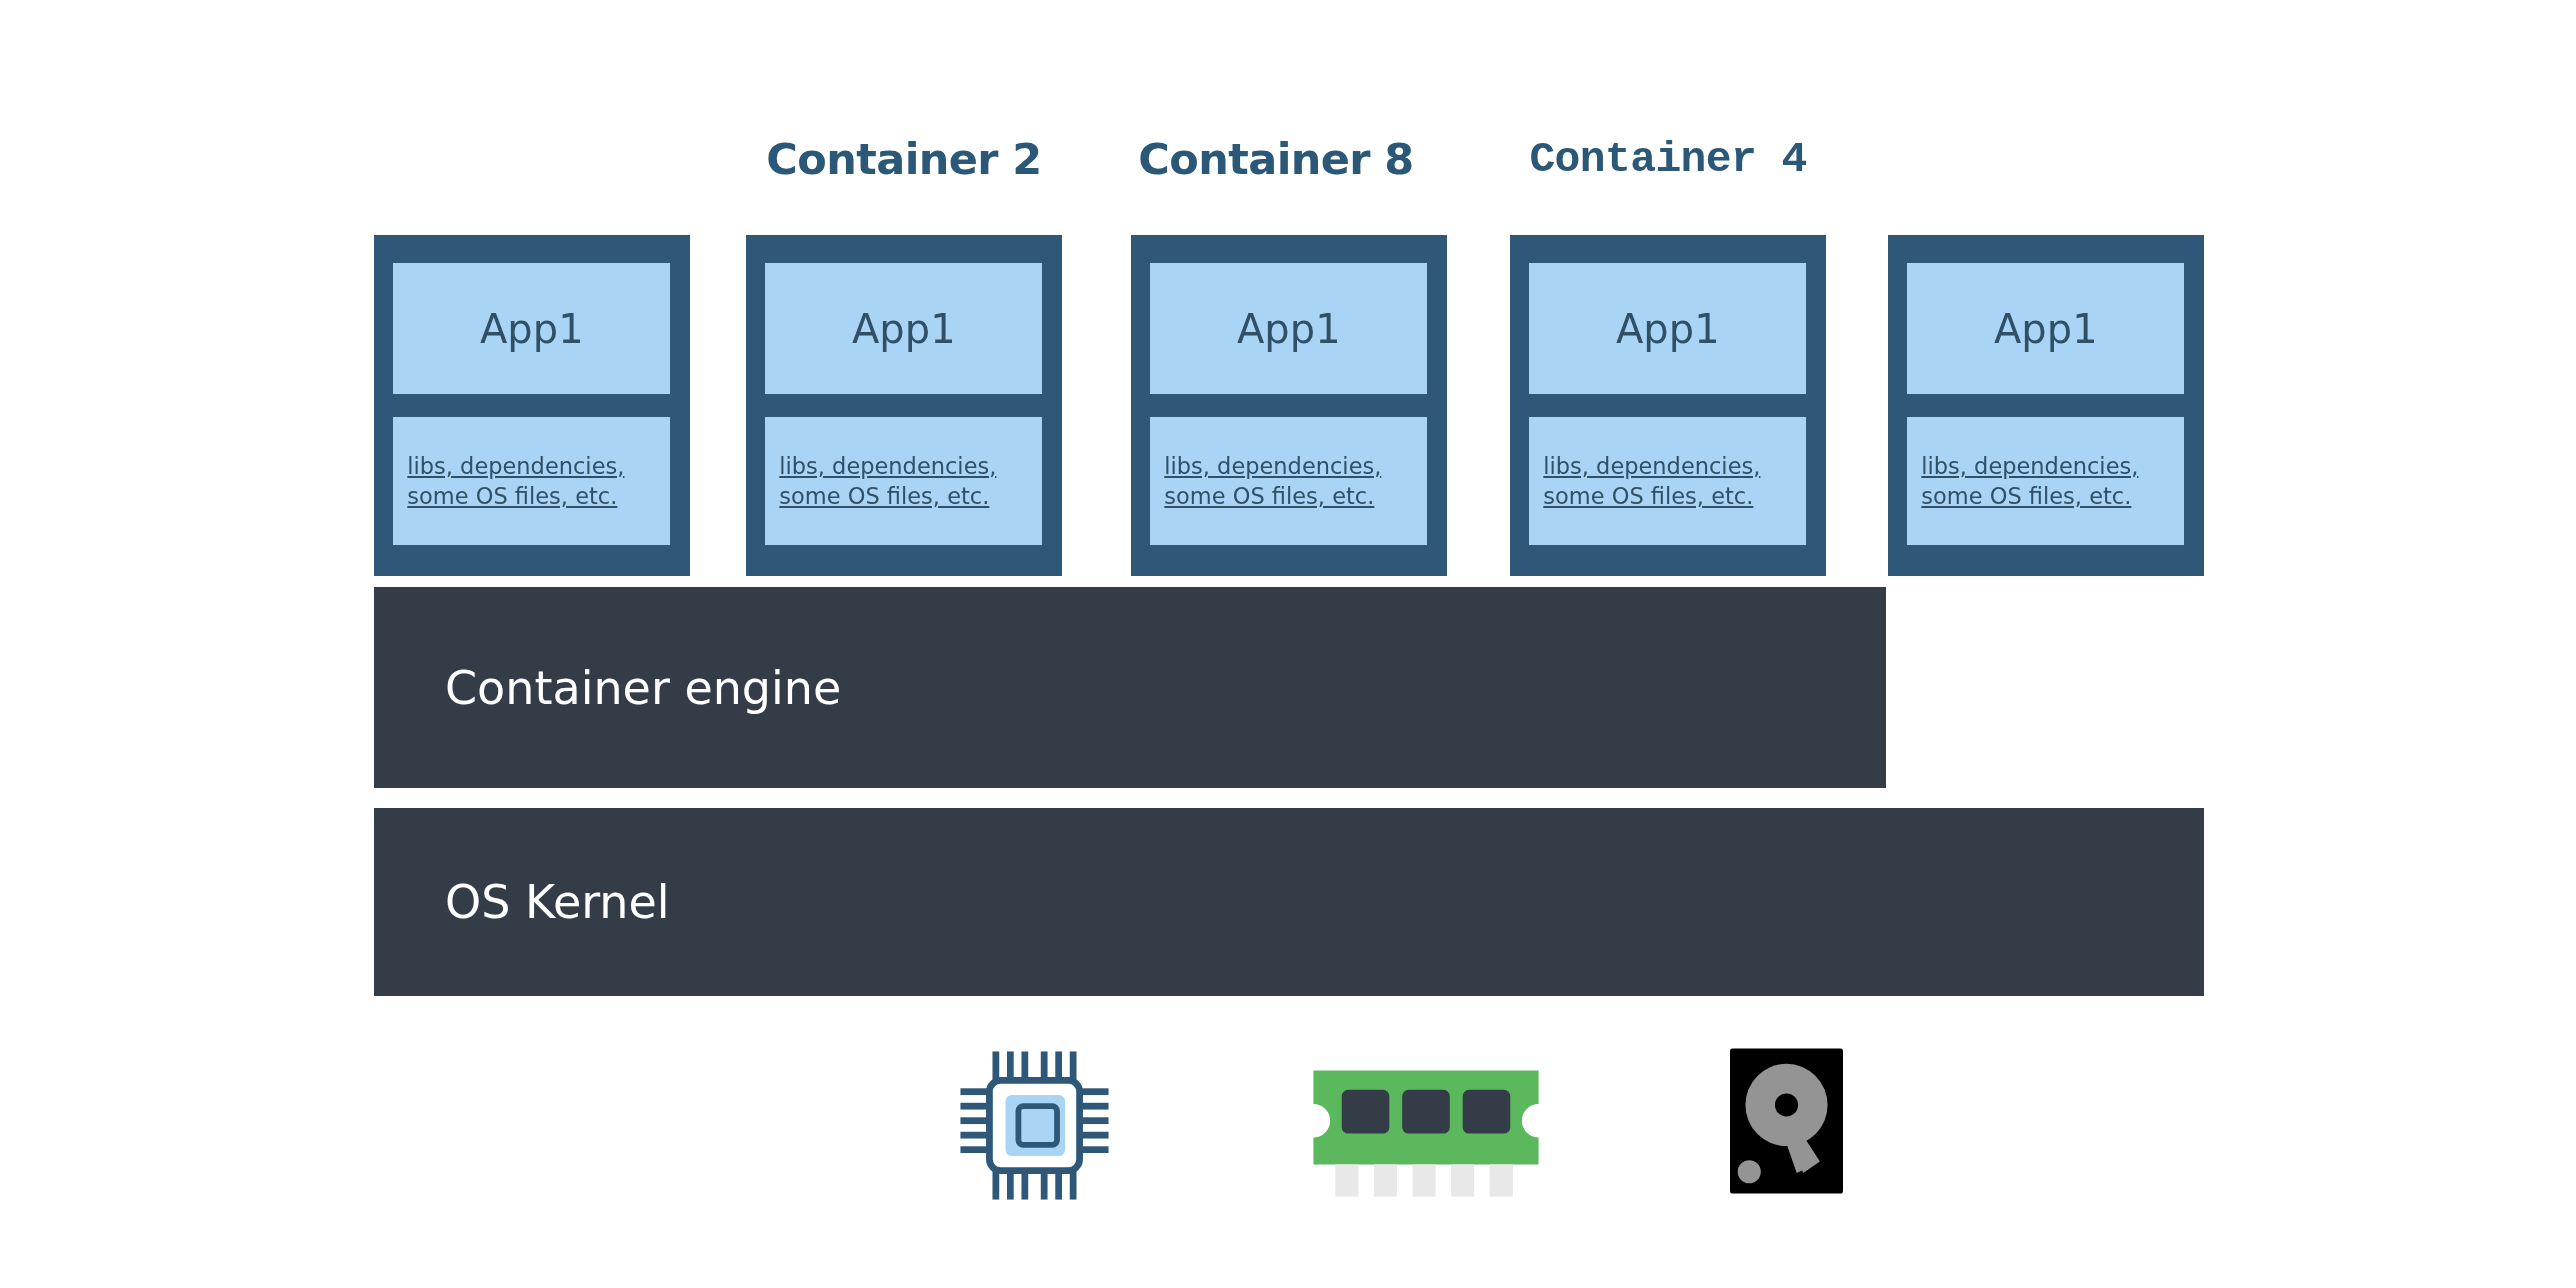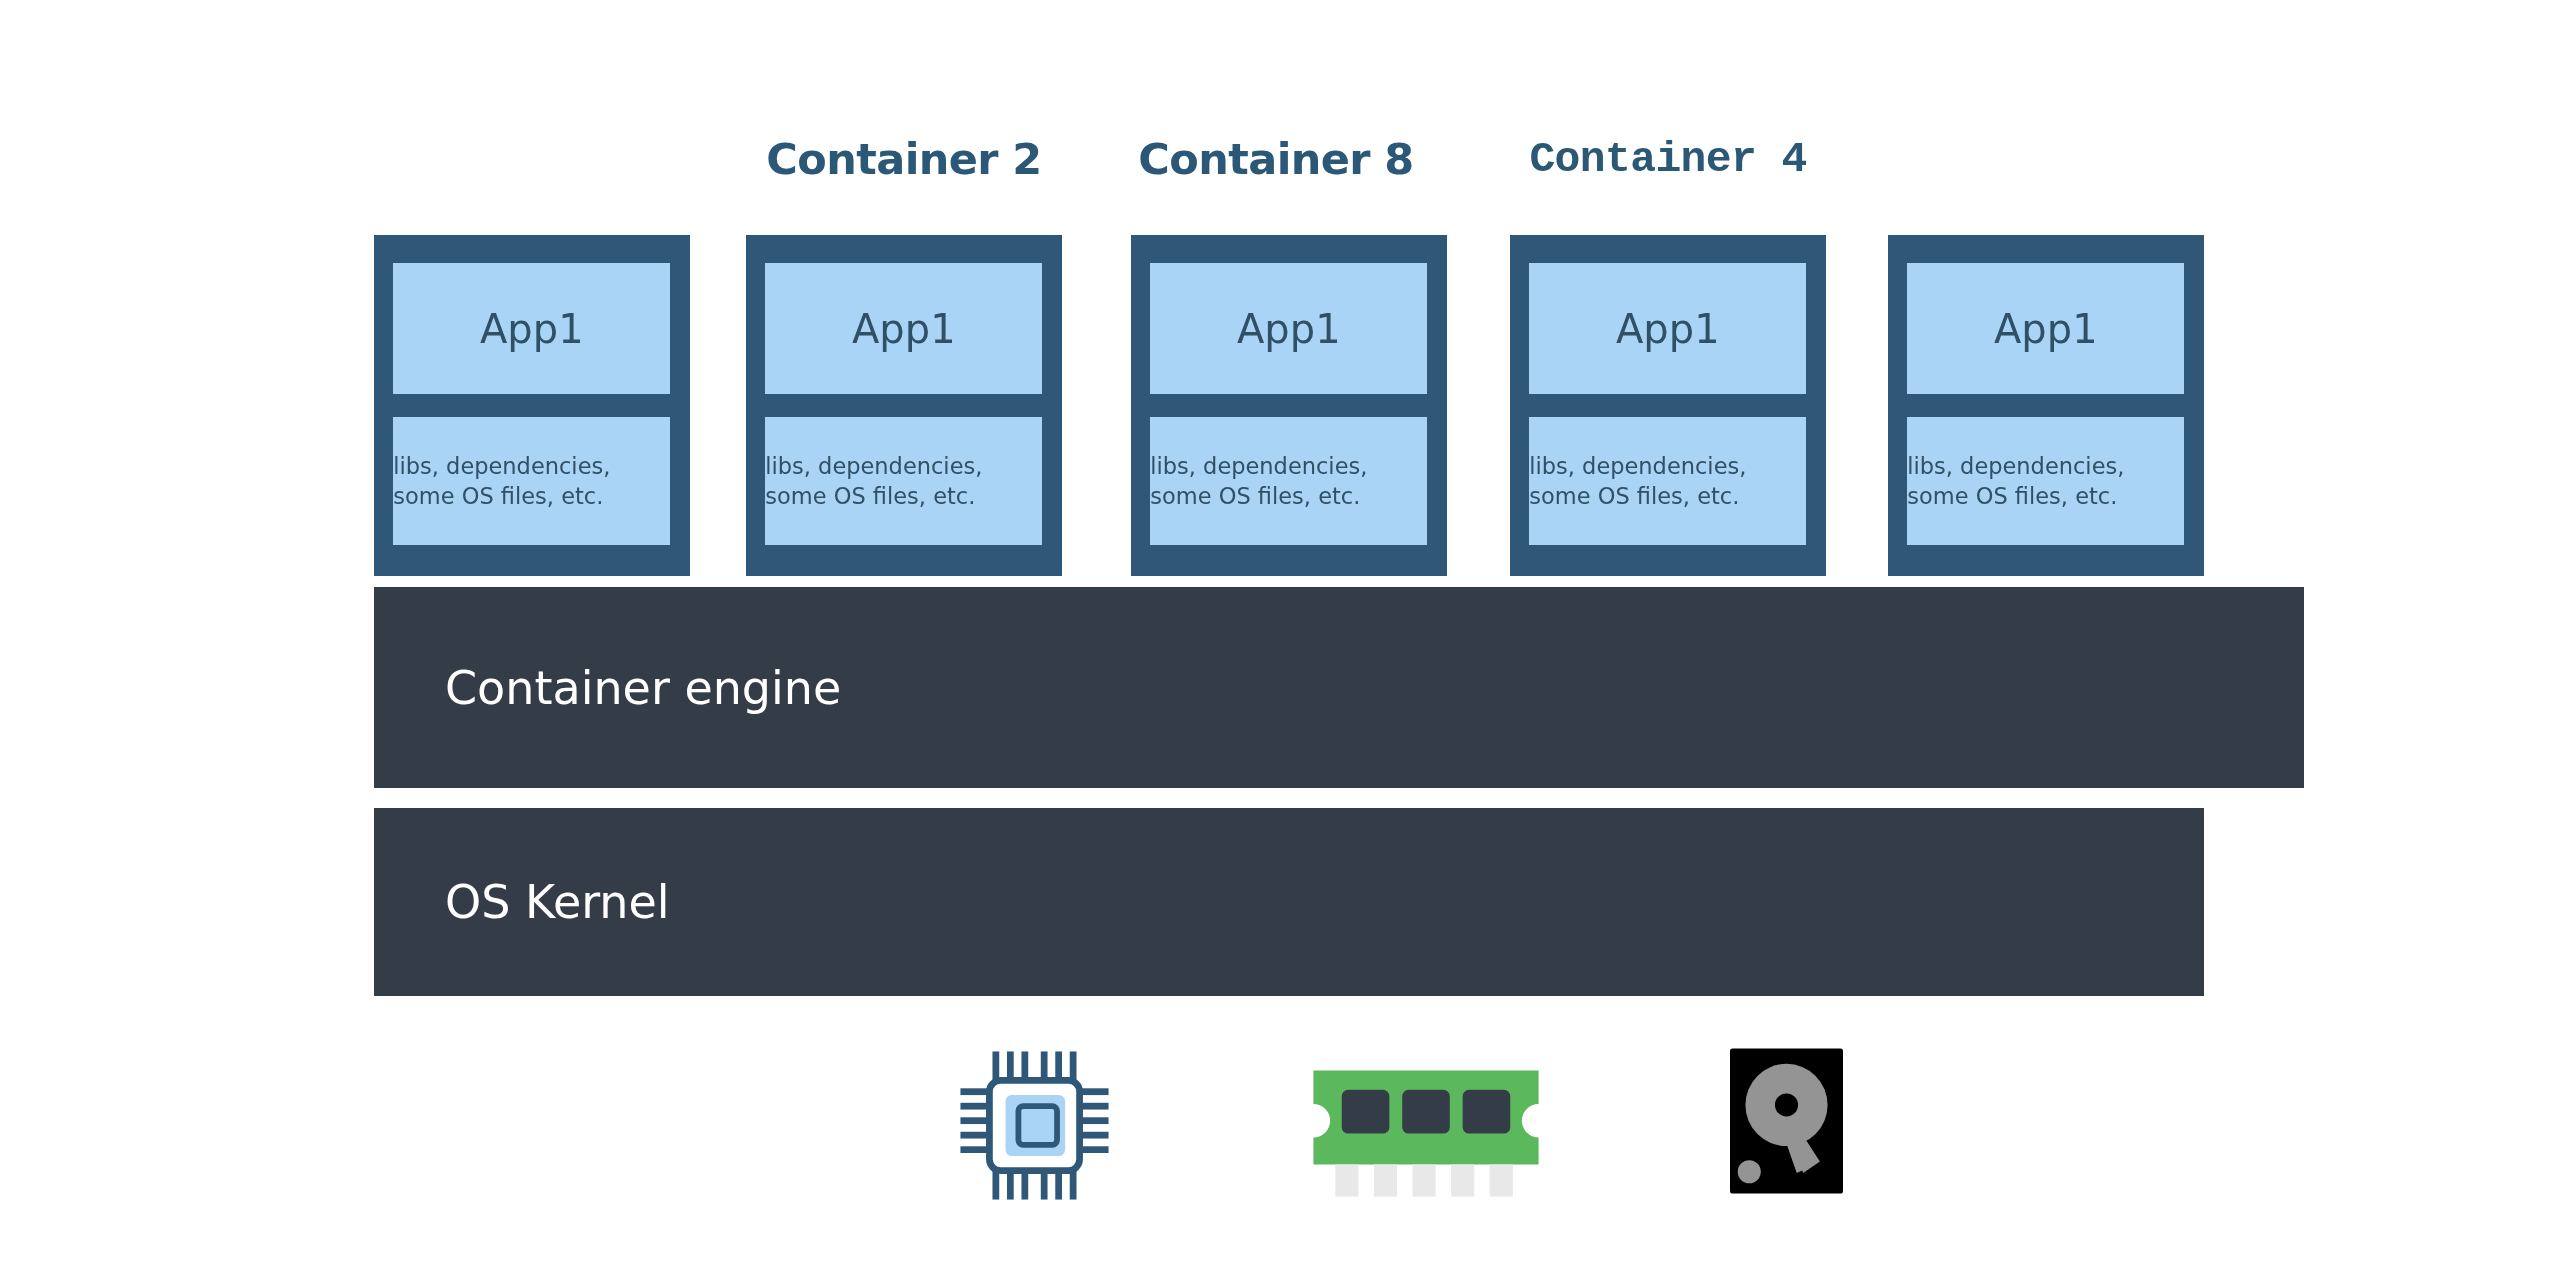--- a/index.html
+++ b/index.html
@@ -61,22 +61,23 @@
     box-sizing: border-box;
     display: flex;
     align-items: center;
     justify-content: flex-start;
   }
   .libs-label {
     font-family: "DejaVu Sans", sans-serif;
     font-size: 22.5px;
     color: #2F5066;
     line-height: 1.35;
-    padding-left: 0;
+    padding-left: 14px;
     white-space: pre-line;
+    text-decoration: underline;
   }
 
   
   .layer-bar {
     position: absolute;
     box-sizing: border-box;
     display: flex;
     align-items: center;
   }
   .layer-bar.dark   { background: #343C47; }
@@ -146,21 +147,21 @@
   <div class="container-box" style="left:1888px; top:235px; width:316px; height:341px;">
     <div class="app-box" style="left:19.3px; top:28px; width:277px; height:131px;">
       <span class="app-label">App1</span>
     </div>
     <div class="libs-box" style="left:19.3px; top:182px; width:277px; height:128px;">
       <span class="libs-label">libs, dependencies,
 some OS files, etc.</span>
     </div>
   </div>
 
-  <div class="layer-bar dark" style="left:374px; top:587px; width:1930px; height:201px;">
+  <div class="layer-bar dark" style="left:374px; top:587px; width:1512px; height:201px;">
     <span class="layer-label">Container engine</span>
   </div>
 
   <div class="layer-bar dark" style="left:374px; top:808px; width:1830px; height:188px;">
     <span class="layer-label">OS Kernel</span>
   </div>
 
 
   <div class="hw-icon" style="left:954px; top:1045px; width:161px; height:161px;">
     <svg width="161" height="161" viewBox="0 0 100 100" xmlns="http://www.w3.org/2000/svg">

